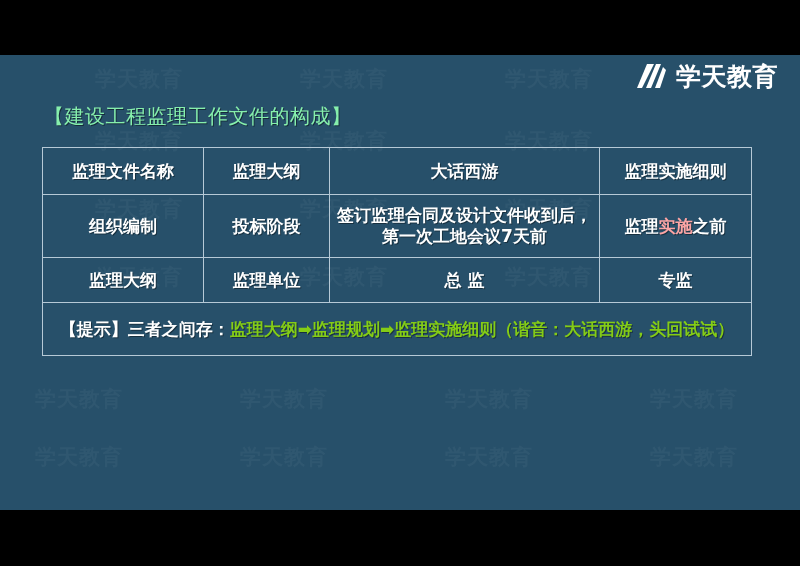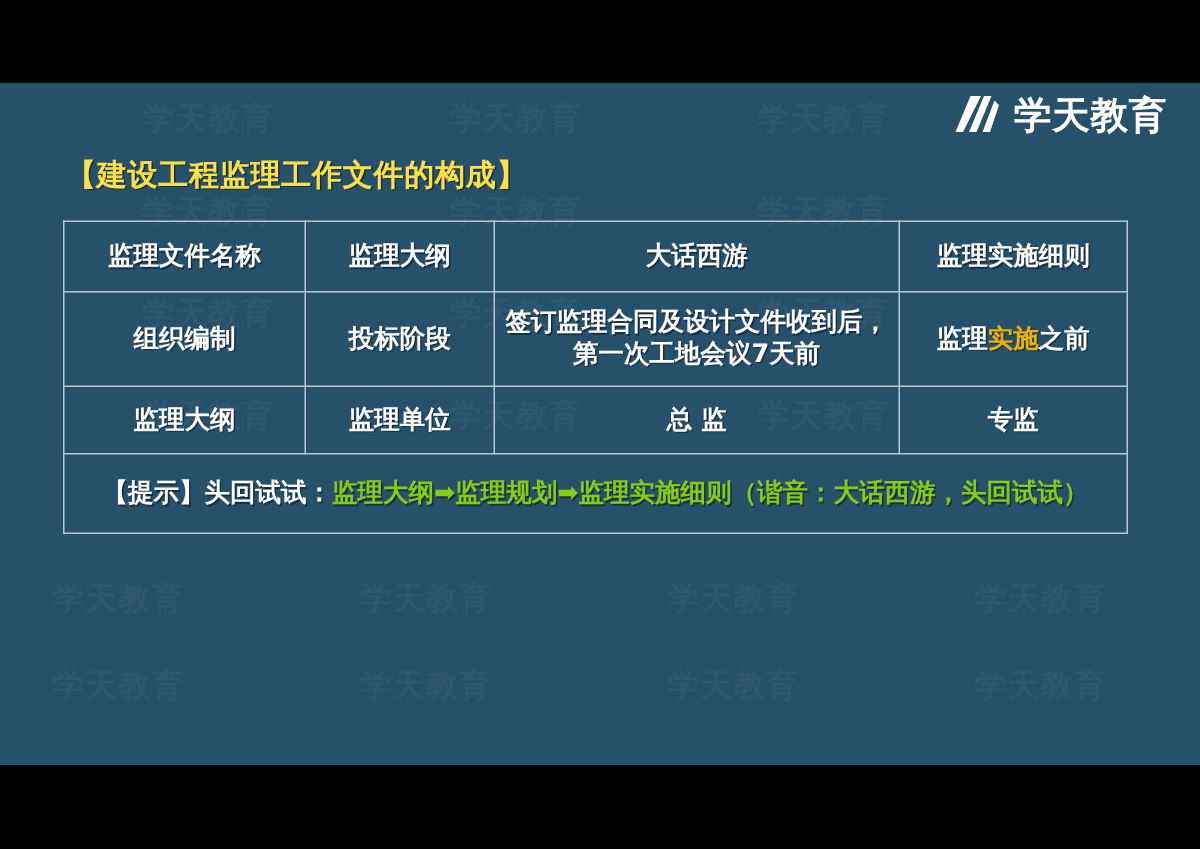--- a/index.html
+++ b/index.html
@@ -83,23 +83,23 @@
     line-height: 1;
     font-family: "DejaVu Sans", "Liberation Sans", sans-serif;
   }
 
   
   #page-title {
     position: absolute;
     left: 44px;
     top: 48px;
     z-index: 6;
-    color: #fde047;
+    color: #86efac;
     font-size: 20px;
-    font-weight: bold;
+    font-weight: normal;
     letter-spacing: 0.5px;
     white-space: nowrap;
     text-shadow: 1px 1px 0 rgba(0,0,0,0.45);
   }
 
   
   #content-table {
     position: absolute;
     left: 42px;
     top: 92px;
@@ -117,21 +117,21 @@
     vertical-align: middle;
     padding: 4px 3px;
     line-height: 1.22;
     text-shadow: 1px 1px 0 rgba(0,0,0,0.4);
   }
   #content-table td.c0 { width: 154px; }
   #content-table td.c1 { width: 119px; }
   #content-table td.c2 { width: 263px; }
   #content-table td.c3 { width: 145px; }
 
-  .hl { color: #eab308; }
+  .hl { color: #fca5a5; }
   .plain { color: #ffffff; }
 
   tr.r-head td { height: 38px; font-size: 17.5px; }
   tr.r-time td { height: 54px; }
   tr.r-org td,
   tr.r-appr td,
   tr.r-role td { height: 36px; }
 
   td.wrap-cell {
     font-size: 16.5px;
@@ -211,21 +211,21 @@
         <tr class="r-org">
           <td class="c0">监理大纲</td>
           <td class="c1">监理单位</td>
           <td class="c2 hl">总 监</td>
           <td class="c3 hl">专监</td>
         </tr>
 
 
 
         <tr class="r-tip">
-          <td id="tip-cell" colspan="4"><span class="tip-lead">【提示】头回试试：</span><span class="tip-body">监理大纲➡监理规划➡监理实施细则（谐音：大话西游，头回试试）</span></td>
+          <td id="tip-cell" colspan="4"><span class="tip-lead">【提示】三者之间存：</span><span class="tip-body">监理大纲➡监理规划➡监理实施细则（谐音：大话西游，头回试试）</span></td>
         </tr>
       </tbody>
     </table>
 
   </div>
 
   <div class="letterbox top"></div>
   <div class="letterbox bottom"></div>
 
 </div>

